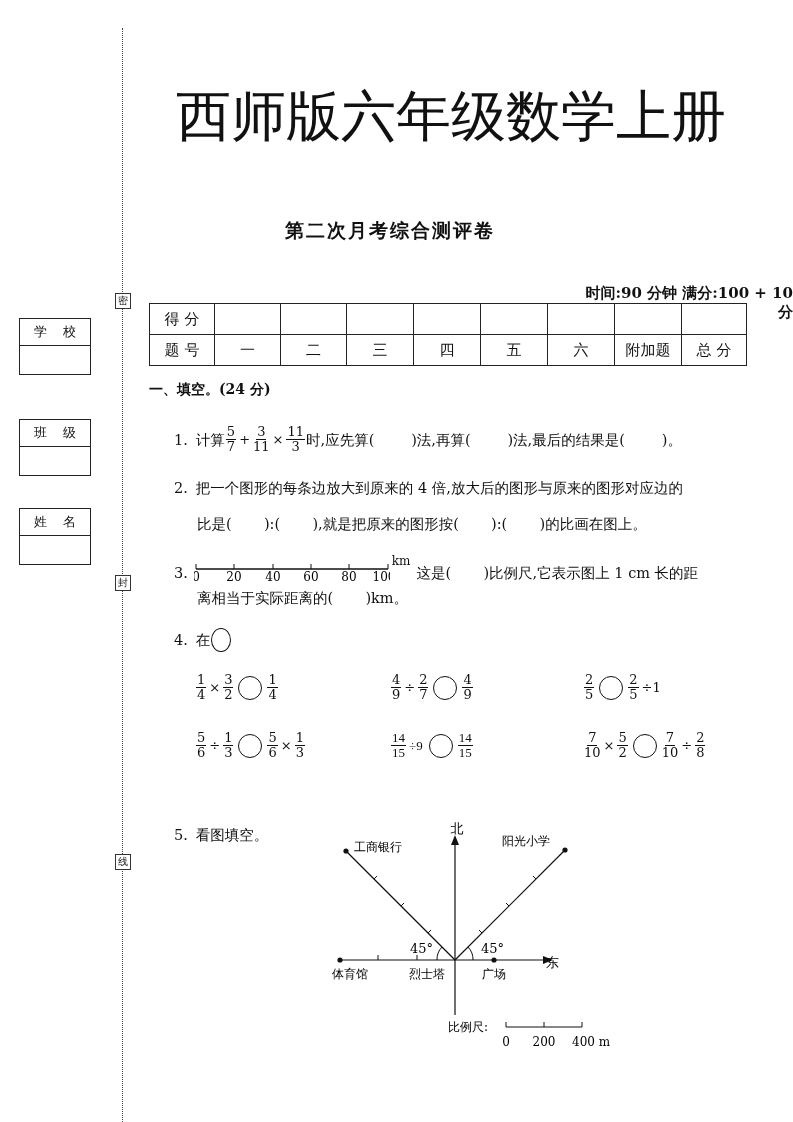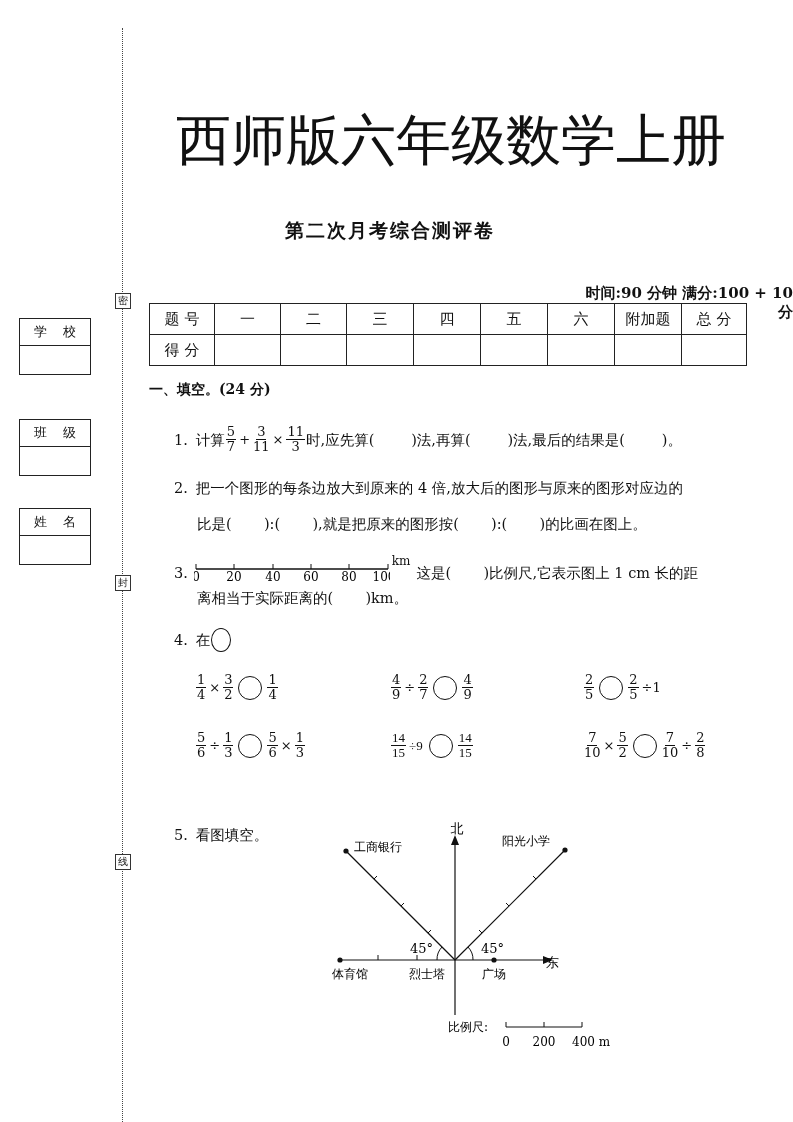--- a/index.html
+++ b/index.html
@@ -11,22 +11,22 @@
   .bind-line { left:122px; top:28px; height:1094px; width:0; border-left:1px dotted #444; }
   .bind-mark { left:115px; width:14px; height:14px; border:1px solid #333; background:#fff;
                font-size:10px; line-height:14px; text-align:center; }
 
   
   .info-box { left:19px; width:70px; border:1px solid #222; }
   .info-box .lbl { height:26px; line-height:26px; border-bottom:1px solid #222;
                    font-size:13px; display:flex; justify-content:space-around; padding:0 6px; }
   .info-box .blank { height:28px; }
 
-  .main-title { left:176px; top:84px; font-family:Liberation Sans, sans-serif;
-                font-size:55px; letter-spacing:0px; line-height:66px;margin-top:23px; }
+  .main-title { left:176px; top:84px; font-family:Liberation Serif, serif;
+                font-size:55px; letter-spacing:0px; line-height:66px; }
   .sub-title { left:285px; top:218px; font-size:19px; font-weight:bold; letter-spacing:2px; }
   .meta { left:574px; top:284px; font-size:15px; font-weight:bold;text-align:right; }
 
   table.score { position:absolute; left:149px; top:303px; border-collapse:collapse; }
   table.score td { border:1px solid #222; height:30px; text-align:center; font-size:15px; padding:0; }
   table.score tr:first-child td { height:30px; }
 
   .q { font-size:14.5px; line-height:20px; white-space:nowrap; }
   .sec { left:149px; top:381px; font-size:14px; font-weight:bold; }
   .frac { display:inline-flex; flex-direction:column; align-items:center; vertical-align:middle;
@@ -70,40 +70,40 @@
   <div class="blank"></div>
 </div>
 
 <div class="abs main-title">西师版六年级数学上册</div>
 <div class="abs sub-title">第二次月考综合测评卷</div>
 <div class="abs meta">时间:90 分钟   满分:100 + 10 分</div>
 
 <table class="score">
   <tbody>
       <tr>
+    <td>得 分</td>
+    <td></td>
+    <td></td>
+    <td></td>
+    <td></td>
+    <td></td>
+    <td></td>
+    <td></td>
+    <td></td>
+  </tr>
+  <tr>
     <td style="width:64px">题 号</td>
     <td style="width:65px">一</td>
     <td style="width:65px">二</td>
     <td style="width:66px">三</td>
     <td style="width:66px">四</td>
     <td style="width:66px">五</td>
     <td style="width:66px">六</td>
     <td style="width:66px">附加题</td>
     <td style="width:64px">总 分</td>
-  </tr>
-  <tr>
-    <td>得 分</td>
-    <td></td>
-    <td></td>
-    <td></td>
-    <td></td>
-    <td></td>
-    <td></td>
-    <td></td>
-    <td></td>
   </tr>
 </tbody>
   </table>
 
 <div class="abs sec">一、填空。(24 分)</div>
 
 <div class="abs q expr" style="left:174px; top:425px;">
   <span style="margin-right:8px">1.</span>
   <span>计算</span>
   <span class="frac">

